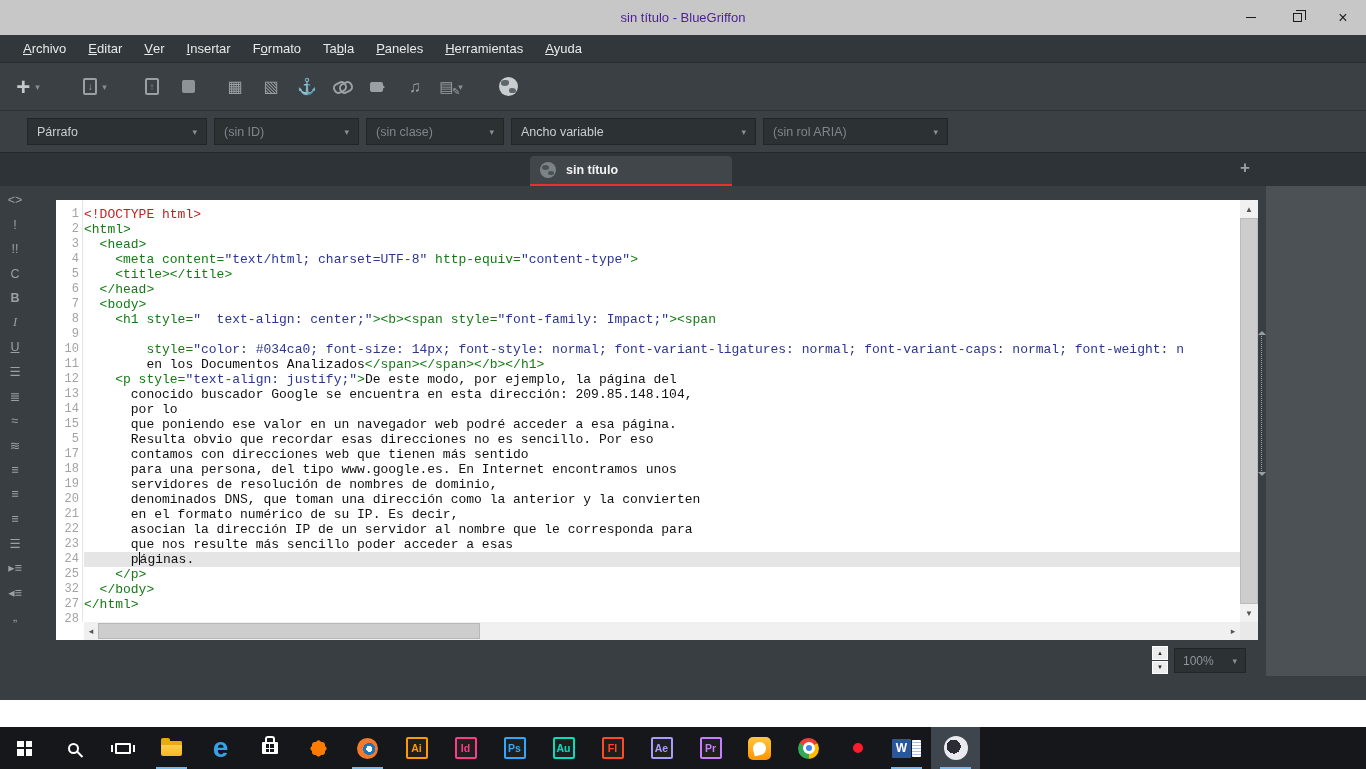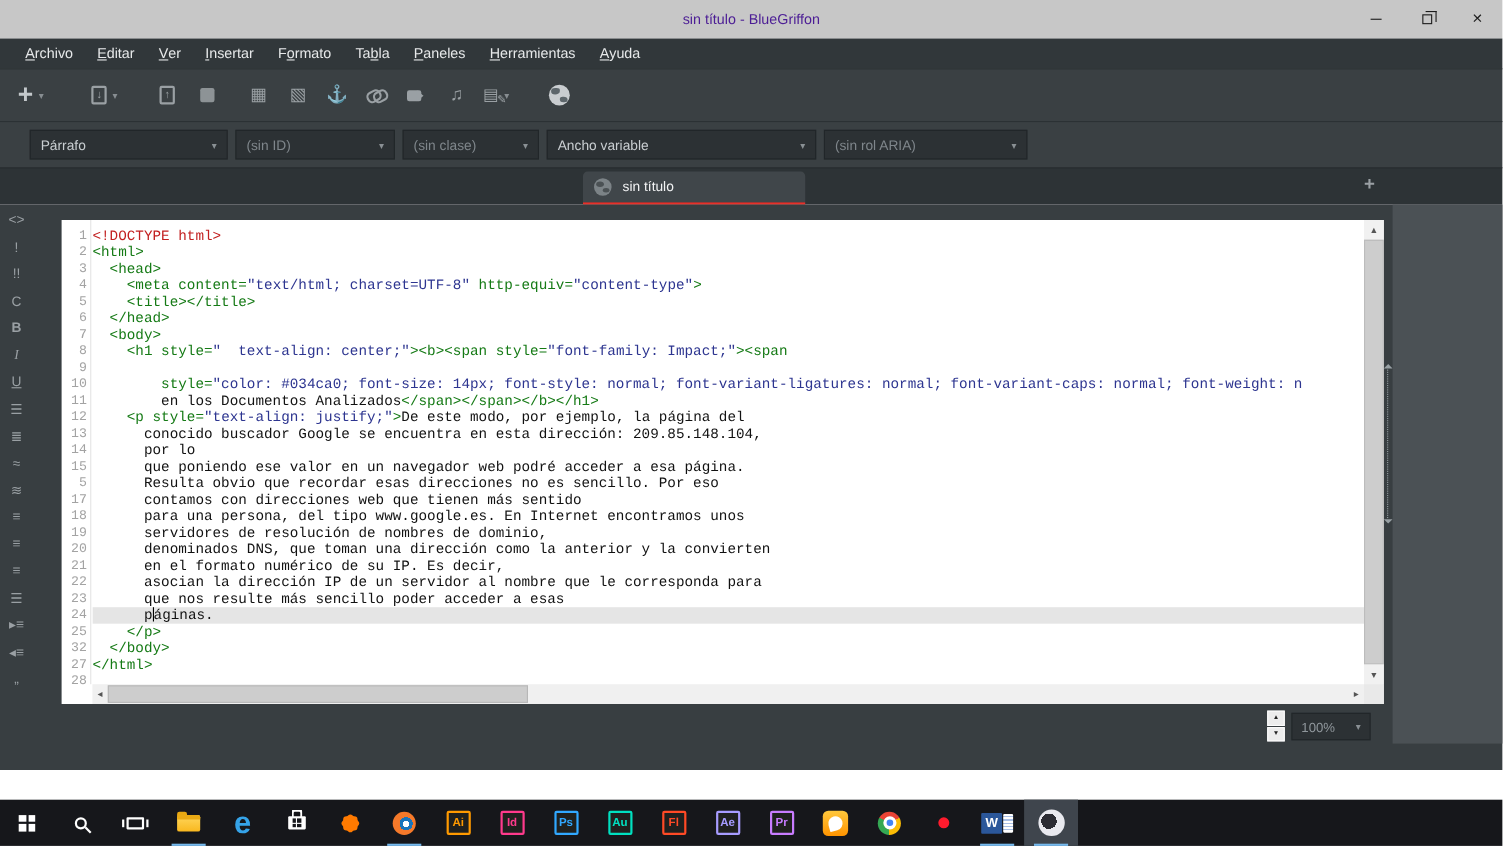--- a/index.html
+++ b/index.html
@@ -61,21 +61,21 @@
   .combo.it .val{}
 
   
   .tabstrip{position:absolute;top:152px;left:0;right:0;height:34px;background:#2d3336;
             border-top:1px solid #23282b}
   .tab{position:absolute;left:530px;top:3px;width:202px;height:28px;background:#40464a;
        border-radius:4px 4px 0 0;display:flex;align-items:center;padding-left:10px;gap:10px}
   .tab .glb{width:16px;height:16px;border-radius:50%;background:#7c8periphery387;background:#7c8387;position:relative;overflow:hidden;flex:none}
   .tab .glb::before{content:"";position:absolute;left:2px;top:3px;width:7px;height:5px;background:#4b5154;border-radius:50%}
   .tab .glb::after{content:"";position:absolute;right:2px;bottom:3px;width:6px;height:4px;background:#4b5154;border-radius:50%}
-  .tab .lbl{color:#f2f3f4;font-weight:normal;font-size:12.5px}
+  .tab .lbl{color:#f2f3f4;font-weight:bold;font-size:12.5px}
   .tabline{position:absolute;left:530px;top:31px;width:202px;height:2px;background:var(--accent,#e8312a)}
   .newtab{position:absolute;left:1240px;top:5px;color:#9aa0a4;font-size:17px;font-weight:bold}
 
   
   .main{position:absolute;top:186px;left:0;right:0;height:454px;background:#383e41}
   .rail{position:absolute;left:0;top:0;width:30px;height:100%;display:flex;flex-direction:column;
         align-items:center;padding-top:5px;gap:6.5px}
   .ric{color:#9aa0a4;font-size:12.5px;height:18px;display:flex;align-items:center;justify-content:center;width:100%}
   .ric.b{font-weight:bold}.ric.i{font-style:italic;font-family:"Liberation Serif",serif}.ric.u{text-decoration:underline}
 
@@ -272,21 +272,21 @@
 
 <div class="formatbar" data-interactable="false">
     <div class="combo" data-interactable="true" style="width: 180px;">
       <span class="val" data-interactable="false">Párrafo</span>
       <span class="car" data-interactable="false">▾</span>
     </div>
     <div class="combo muted it" data-interactable="true" style="width: 145px;">
       <span class="val" data-interactable="false">(sin ID)</span>
       <span class="car" data-interactable="false">▾</span>
     </div>
-    <div class="combo muted it" data-interactable="true" style="width: 124px;">
+    <div class="combo muted it" data-interactable="true" style="width: 138px;">
       <span class="val" data-interactable="false">(sin clase)</span>
       <span class="car" data-interactable="false">▾</span>
     </div>
     <div class="combo" data-interactable="true" style="width: 245px;">
       <span class="val" data-interactable="false">Ancho variable</span>
       <span class="car" data-interactable="false">▾</span>
     </div>
     <div class="combo muted" data-interactable="true" style="width: 185px;">
       <span class="val" data-interactable="false">(sin rol ARIA)</span>
       <span class="car" data-interactable="false">▾</span>

